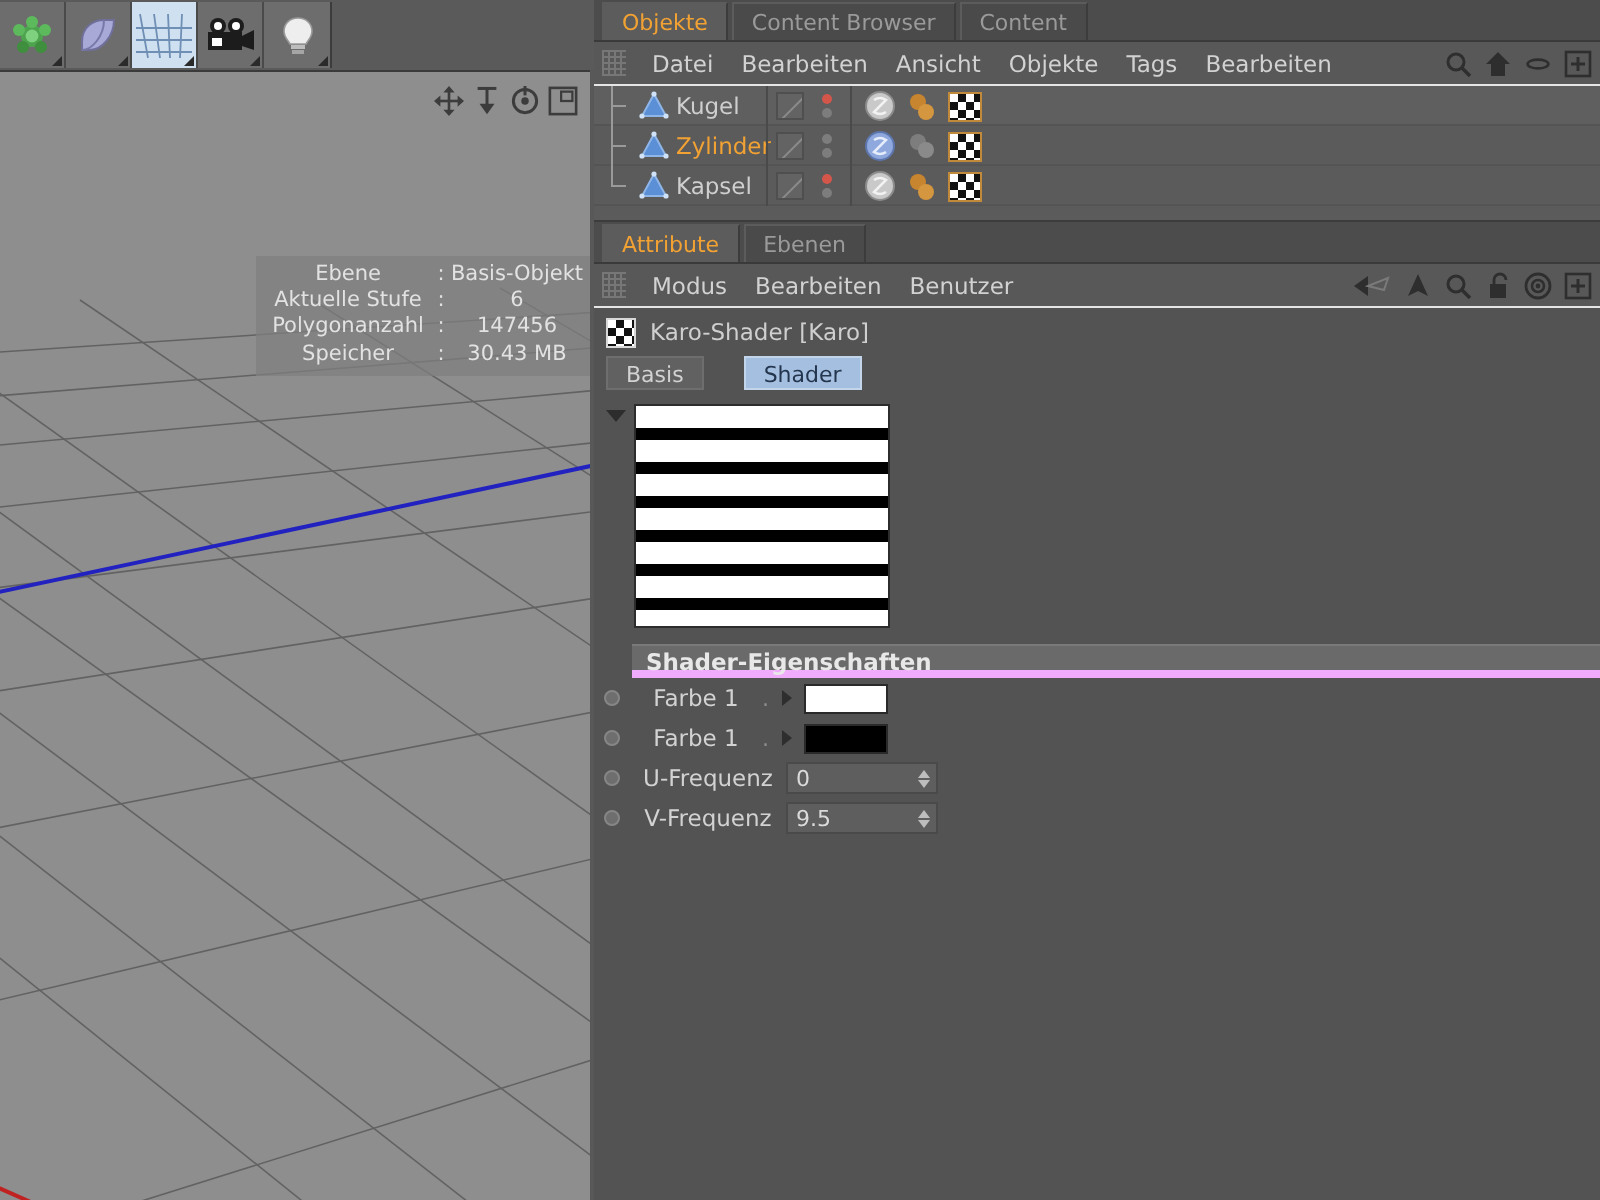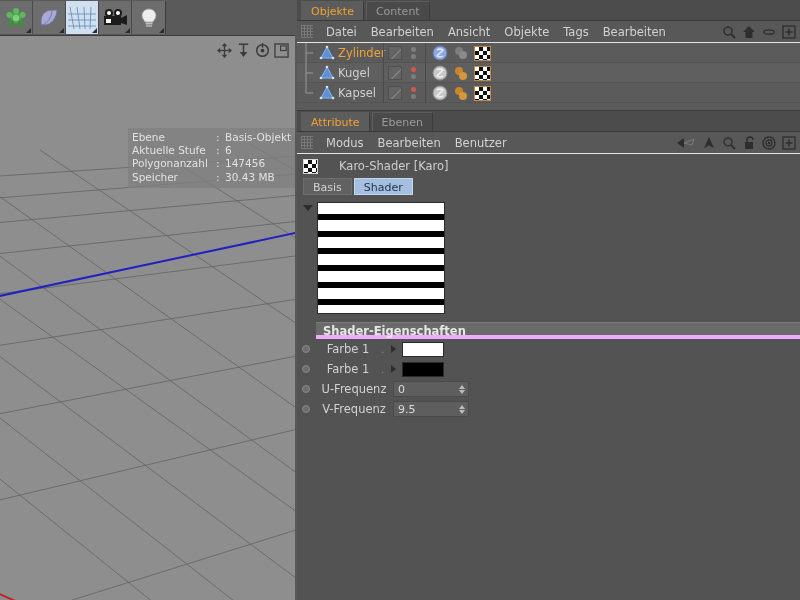--- a/index.html
+++ b/index.html
@@ -60,20 +60,21 @@
   .vp-icon { width: 15px; height: 15px; opacity: .85; }
 
   #info-overlay {
     position: absolute; left: 128px; top: 92px;
     width: 168px; padding: 3px 4px 4px 4px;
     background: rgba(128,128,128,0.72);
     font-size: 10.5px;
     color: #e2e2e2;
     line-height: 13.2px;
     z-index: 15;
+    text-align: center;
   }
   #info-overlay table { border-collapse: collapse; width: 100%; }
   #info-overlay td { padding: 0; white-space: nowrap; font-size:10.5px; }
   #info-overlay td.k { width: 84px; }
   #info-overlay td.c { width: 9px; }
 
   
   #right-pane {
     position: absolute; left: 297px; top: 0; width: 503px; height: 600px;
     background: #535353;
@@ -168,34 +169,34 @@
     position: absolute; left: 128px; top: 0; height: 20px;
     display: flex; align-items: center; gap: 5px;
     border-left: 1px solid #4a4a4a;
     padding-left: 6px;
   }
 
   
   #attr-body { background: #535353; }
   .attr-title {
     height: 24px; display: flex; align-items: center;
-    padding-left: 6px; gap: 21px;
+    padding-left: 6px; gap: 7px;
     color: #cfcfcf; font-size: 11.5px;
   }
   .checker-icon {
     width: 15px; height: 15px; background: #fff;
     border: 1px solid #d8d8d8;
     background-image:
       linear-gradient(45deg, #111 25%, transparent 25%, transparent 75%, #111 75%),
       linear-gradient(45deg, #111 25%, transparent 25%, transparent 75%, #111 75%);
     background-size: 8px 8px;
     background-position: 0 0, 4px 4px;
   }
   .subtabs {
-    display: flex; padding-left: 6px; gap: 2px; height: 19px; align-items: flex-start;
+    display: flex; padding-left: 6px; gap: 20px; height: 19px; align-items: flex-start;
   }
   .subtab {
     height: 17px; line-height: 17px; padding: 0 9px;
     font-size: 11px; color: #d2d2d2;
     background: #616161; border: 1px solid #6e6e6e;
   }
   .subtab.active { background: #a5bfe0; color: #24364d; border-color:#c3d5ea; }
 
   .preview-row { display:flex; padding: 5px 0 6px 4px; align-items:flex-start; }
   .tri-down {
@@ -405,20 +406,21 @@
         </tbody>
           </table>
       </div>
     </div>
   </div>
 
   <div id="right-pane">
 
     <div class="tabbar">
       <div class="tab active">Objekte</div>
+      <div class="tab">Content Browser</div>
       <div class="tab">Content</div>
     </div>
 
     <div class="menubar">
       <span class="grip"></span>
       <span class="menu-item">Datei</span>
       <span class="menu-item">Bearbeiten</span>
       <span class="menu-item">Ansicht</span>
       <span class="menu-item">Objekte</span>
       <span class="menu-item">Tags</span>
@@ -436,20 +438,54 @@
         </svg>
         <svg class="mi" viewBox="0 0 14 14">
           <rect x="1" y="1" width="12" height="12" fill="none" stroke="#2e2e2e" stroke-width="1.3"></rect>
           <path d="M7 3.5 V10.5 M3.5 7 H10.5" stroke="#2e2e2e" stroke-width="1.5"></path>
         </svg>
       </span>
     </div>
 
     <div id="objmgr">
 
+      <div class="obj-row alt">
+        <div class="obj-tree">
+          <svg width="22" height="20" viewBox="0 0 22 20">
+            <path d="M9 0 V10 H16" stroke="#9a9a9a" stroke-width="1" fill="none"></path>
+            <path d="M9 10 V20" stroke="#9a9a9a" stroke-width="1" fill="none"></path>
+          </svg>
+        </div>
+        <svg class="obj-icon" viewBox="0 0 16 16">
+          <path d="M8 2 L14 13 H2 Z" fill="#5b8fd6" stroke="#8fb6e8" stroke-width="1"></path>
+          <circle cx="8" cy="2" r="1.3" fill="#cfe2f7"></circle>
+          <circle cx="14" cy="13" r="1.3" fill="#cfe2f7"></circle>
+          <circle cx="2" cy="13" r="1.3" fill="#cfe2f7"></circle>
+        </svg>
+        <span class="obj-name">Kugel</span>
+        <span class="obj-cols">
+          <span class="noedit"></span>
+          <span class="dot-col" style="margin-left:6px">
+            <span class="dot red"></span>
+            <span class="dot"></span>
+          </span>
+        </span>
+        <span class="tag-col">
+          <svg width="16" height="16" viewBox="0 0 16 16">
+            <circle cx="8" cy="8" r="7" fill="#c9c9c9" stroke="#8c8c8c" stroke-width="1"></circle>
+            <path d="M5 5 Q8 3 11 5 Q8 8 5 11 Q8 13 11 11" fill="none" stroke="#f2f2f2" stroke-width="1.3"></path>
+          </svg>
+          <svg width="16" height="16" viewBox="0 0 16 16">
+            <circle cx="6" cy="6" r="4" fill="#c8852f"></circle>
+            <circle cx="10" cy="11" r="4" fill="#d4963f"></circle>
+          </svg>
+          <span style="display:inline-block;width:17px;height:15px;border:1px solid #c08a3a;background:#fff;background-image:linear-gradient(45deg,#111 25%,transparent 25%,transparent 75%,#111 75%),linear-gradient(45deg,#111 25%,transparent 25%,transparent 75%,#111 75%);background-size:8px 8px;background-position:0 0,4px 4px;"></span>
+        </span>
+      </div>
+
       <div class="obj-row">
         <div class="obj-tree">
           <svg width="22" height="20" viewBox="0 0 22 20">
             <path d="M9 0 V10 H16" stroke="#9a9a9a" stroke-width="1" fill="none"></path>
             <path d="M9 10 V20" stroke="#9a9a9a" stroke-width="1" fill="none"></path>
           </svg>
         </div>
         <svg class="obj-icon" viewBox="0 0 16 16">
           <path d="M8 2 L14 13 H2 Z" fill="#5b8fd6" stroke="#8fb6e8" stroke-width="1"></path>
           <circle cx="8" cy="2" r="1.3" fill="#cfe2f7"></circle>
@@ -465,54 +501,20 @@
           </span>
         </span>
         <span class="tag-col">
           <svg width="16" height="16" viewBox="0 0 16 16">
             <circle cx="8" cy="8" r="7" fill="#8fa8dd" stroke="#5d76ad" stroke-width="1"></circle>
             <path d="M5 5 Q8 3 11 5 Q8 8 5 11 Q8 13 11 11" fill="none" stroke="#e5ecfa" stroke-width="1.3"></path>
           </svg>
           <svg width="16" height="16" viewBox="0 0 16 16">
             <circle cx="6" cy="6" r="4" fill="#7d7d7d"></circle>
             <circle cx="10" cy="10" r="4" fill="#8a8a8a"></circle>
-          </svg>
-          <span style="display:inline-block;width:17px;height:15px;border:1px solid #c08a3a;background:#fff;background-image:linear-gradient(45deg,#111 25%,transparent 25%,transparent 75%,#111 75%),linear-gradient(45deg,#111 25%,transparent 25%,transparent 75%,#111 75%);background-size:8px 8px;background-position:0 0,4px 4px;"></span>
-        </span>
-      </div>
-
-      <div class="obj-row alt">
-        <div class="obj-tree">
-          <svg width="22" height="20" viewBox="0 0 22 20">
-            <path d="M9 0 V10 H16" stroke="#9a9a9a" stroke-width="1" fill="none"></path>
-            <path d="M9 10 V20" stroke="#9a9a9a" stroke-width="1" fill="none"></path>
-          </svg>
-        </div>
-        <svg class="obj-icon" viewBox="0 0 16 16">
-          <path d="M8 2 L14 13 H2 Z" fill="#5b8fd6" stroke="#8fb6e8" stroke-width="1"></path>
-          <circle cx="8" cy="2" r="1.3" fill="#cfe2f7"></circle>
-          <circle cx="14" cy="13" r="1.3" fill="#cfe2f7"></circle>
-          <circle cx="2" cy="13" r="1.3" fill="#cfe2f7"></circle>
-        </svg>
-        <span class="obj-name">Kugel</span>
-        <span class="obj-cols">
-          <span class="noedit"></span>
-          <span class="dot-col" style="margin-left:6px">
-            <span class="dot red"></span>
-            <span class="dot"></span>
-          </span>
-        </span>
-        <span class="tag-col">
-          <svg width="16" height="16" viewBox="0 0 16 16">
-            <circle cx="8" cy="8" r="7" fill="#c9c9c9" stroke="#8c8c8c" stroke-width="1"></circle>
-            <path d="M5 5 Q8 3 11 5 Q8 8 5 11 Q8 13 11 11" fill="none" stroke="#f2f2f2" stroke-width="1.3"></path>
-          </svg>
-          <svg width="16" height="16" viewBox="0 0 16 16">
-            <circle cx="6" cy="6" r="4" fill="#c8852f"></circle>
-            <circle cx="10" cy="11" r="4" fill="#d4963f"></circle>
           </svg>
           <span style="display:inline-block;width:17px;height:15px;border:1px solid #c08a3a;background:#fff;background-image:linear-gradient(45deg,#111 25%,transparent 25%,transparent 75%,#111 75%),linear-gradient(45deg,#111 25%,transparent 25%,transparent 75%,#111 75%);background-size:8px 8px;background-position:0 0,4px 4px;"></span>
         </span>
       </div>
 
       <div class="obj-row">
         <div class="obj-tree">
           <svg width="22" height="20" viewBox="0 0 22 20">
             <path d="M9 0 V10 H16" stroke="#9a9a9a" stroke-width="1" fill="none"></path>
           </svg>

